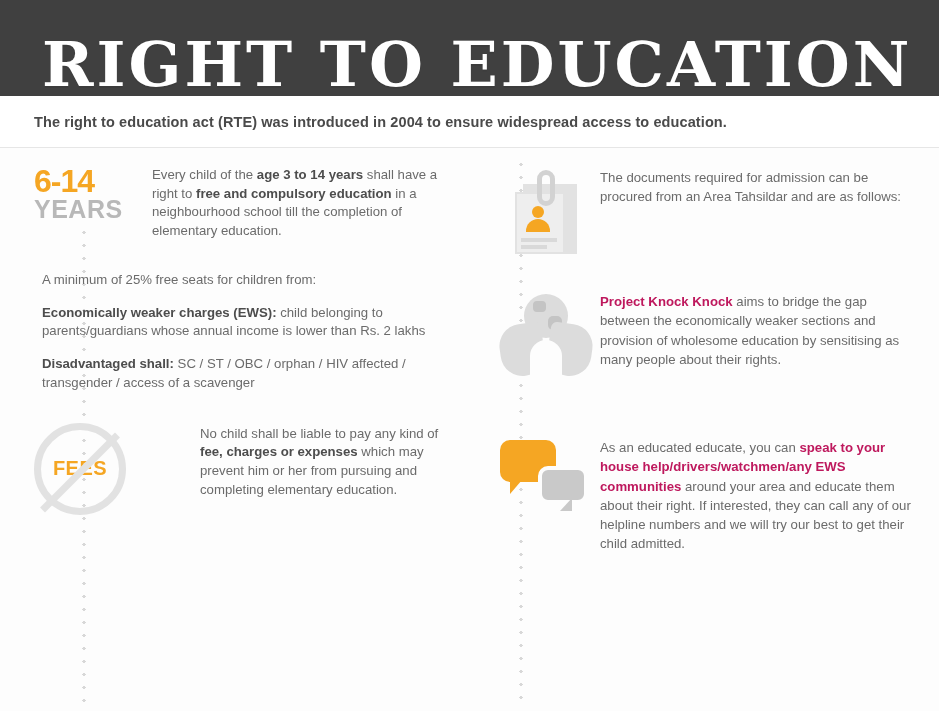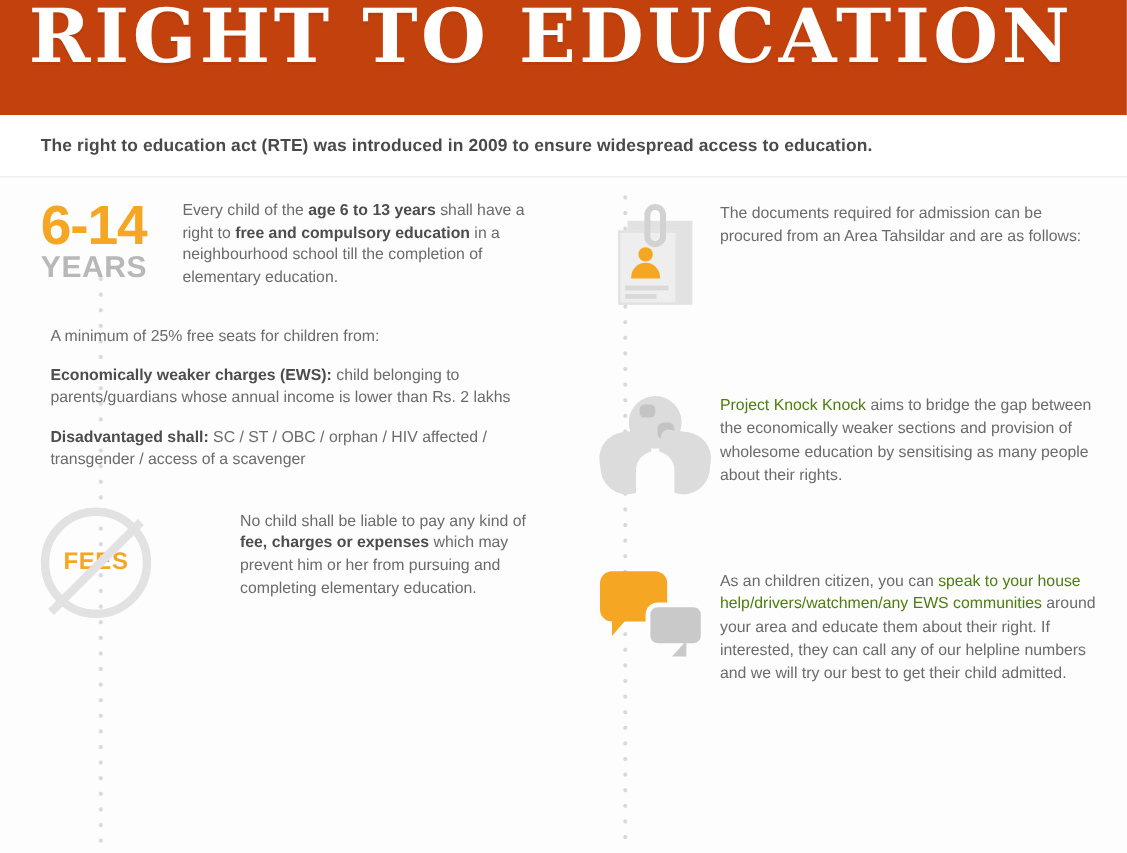--- a/index.html
+++ b/index.html
@@ -16,25 +16,25 @@
   .page {
     position: relative;
     width: 939px;
     height: 711px;
     background: #fdfdfd;
     box-sizing: border-box;
   }
 
   
   .header {
-    background: #c2410c;
+    background: #404040;
     height: 96px;
     display: flex;
-    align-items: flex-start;
-    padding-left: 24px;
+    align-items: flex-end;
+    padding-left: 42px;
     box-sizing: border-box;
   }
   .header-title {
     font-family: "DejaVu Serif", serif;
     font-weight: bold;
     font-size: 62px;
     color: #ffffff;
     letter-spacing: 3px;
     line-height: 1;
     white-space: nowrap;
@@ -117,21 +117,21 @@
     z-index: 2;
   }
   .lblock .txtcol {
     flex: 1;
     padding-left: 8px;
   }
 
   .big-num {
     font-family: "Liberation Sans", sans-serif;
     font-weight: bold;
-    font-size: 46px;
+    font-size: 32px;
     color: #f5a623;
     line-height: 0.95;
     letter-spacing: -1px;
   }
   .big-sub {
     font-family: "Liberation Sans", sans-serif;
     font-weight: bold;
     font-size: 25px;
     color: #b8b8b8;
     line-height: 1.05;
@@ -231,22 +231,22 @@
     line-height: 1.55;
   }
   .rpara {
     font-family: "Liberation Sans", sans-serif;
     font-size: 13.2px;
     color: #6b6b6b;
     line-height: 1.46;
     margin: 0 0 13px 0;
   }
   .rpara b {
-    color: #4d7c0f;
-    font-weight: normal;
+    color: #be185d;
+    font-weight: bold;
   }
 
   
   .doc-icon { position: relative; width: 66px; height: 86px; }
   .doc-icon .sheet-back {
     position: absolute; left: 10px; top: 14px;
     width: 54px; height: 70px; background: #e2e2e2;
   }
   .doc-icon .sheet-front {
     position: absolute; left: 2px; top: 22px;
@@ -322,37 +322,37 @@
 </head>
 <body>
 
 <div class="page">
 
   <div class="header">
     <div class="header-title">RIGHT TO EDUCATION</div>
   </div>
 
   <div class="subbar">
-    <div class="subbar-text">The right to education act (RTE) was introduced in 2009 to ensure widespread access to education.</div>
+    <div class="subbar-text">The right to education act (RTE) was introduced in 2004 to ensure widespread access to education.</div>
   </div>
 
   <div class="content">
 
     <div class="mid-dots"></div>
 
     <div class="col-left">
       <div class="left-dots"></div>
 
       <div class="lblock" style="margin-bottom:16px;">
         <div class="iconcol">
           <div class="big-num">6-14</div>
           <div class="big-sub">YEARS</div>
         </div>
         <div class="txtcol">
-          <p class="para"><span>Every child of the </span><b>age 6 to 13 years</b><span> shall have a right to </span><b>free and compulsory education</b><span> in a neighbourhood school till the completion of elementary education.</span></p>
+          <p class="para"><span>Every child of the </span><b>age 3 to 14 years</b><span> shall have a right to </span><b>free and compulsory education</b><span> in a neighbourhood school till the completion of elementary education.</span></p>
         </div>
       </div>
 
       <div class="lblock">
         <div class="txtcol">
           <p class="para" style="margin-top:0;">A minimum of 25% free seats for children from:</p>
           <p class="para"><b>Economically weaker charges (EWS):</b><span> child belonging to parents/guardians whose annual income is lower than Rs. 2 lakhs</span></p>
           <p class="para"><b>Disadvantaged shall:</b><span> SC / ST / OBC / orphan / HIV affected / transgender / access of a scavenger</span></p>
         </div>
       </div>
@@ -366,21 +366,21 @@
         </div>
         <div class="txtcol">
           <p class="para" style="margin-top:4px;margin-left:48px;"><span>No child shall be liable to pay any kind of </span><b>fee, charges or expenses</b><span> which may prevent him or her from pursuing and completing elementary education.</span></p>
         </div>
       </div>
 
     </div>
 
     <div class="col-right">
 
-      <div class="rblock" style="margin-bottom:70px;justify-content:flex-end;">
+      <div class="rblock" style="margin-bottom:34px;justify-content:flex-end;">
         <div class="iconcol">
           <div class="doc-icon">
             <div class="sheet-back"></div>
             <div class="sheet-front"></div>
             <div class="clip"></div>
             <div class="person-head"></div>
             <div class="person-body"></div>
             <div class="line1"></div>
             <div class="line2"></div>
           </div>
@@ -405,19 +405,19 @@
       </div>
 
       <div class="rblock">
         <div class="iconcol">
           <div class="bubbles">
             <div class="b1"></div>
             <div class="b2"></div>
           </div>
         </div>
         <div class="txtcol">
-          <p class="rpara" style="margin-top:2px;"><span>As an children citizen, you can </span><b>speak to your house help/drivers/watchmen/any EWS communities</b><span> around your area and educate them about their right. If interested, they can call any of our helpline numbers and we will try our best to get their child admitted.</span></p>
+          <p class="rpara" style="margin-top:2px;"><span>As an educated educate, you can </span><b>speak to your house help/drivers/watchmen/any EWS communities</b><span> around your area and educate them about their right. If interested, they can call any of our helpline numbers and we will try our best to get their child admitted.</span></p>
         </div>
       </div>
 
     </div>
   </div>
 </div>
 
 </body></html>

